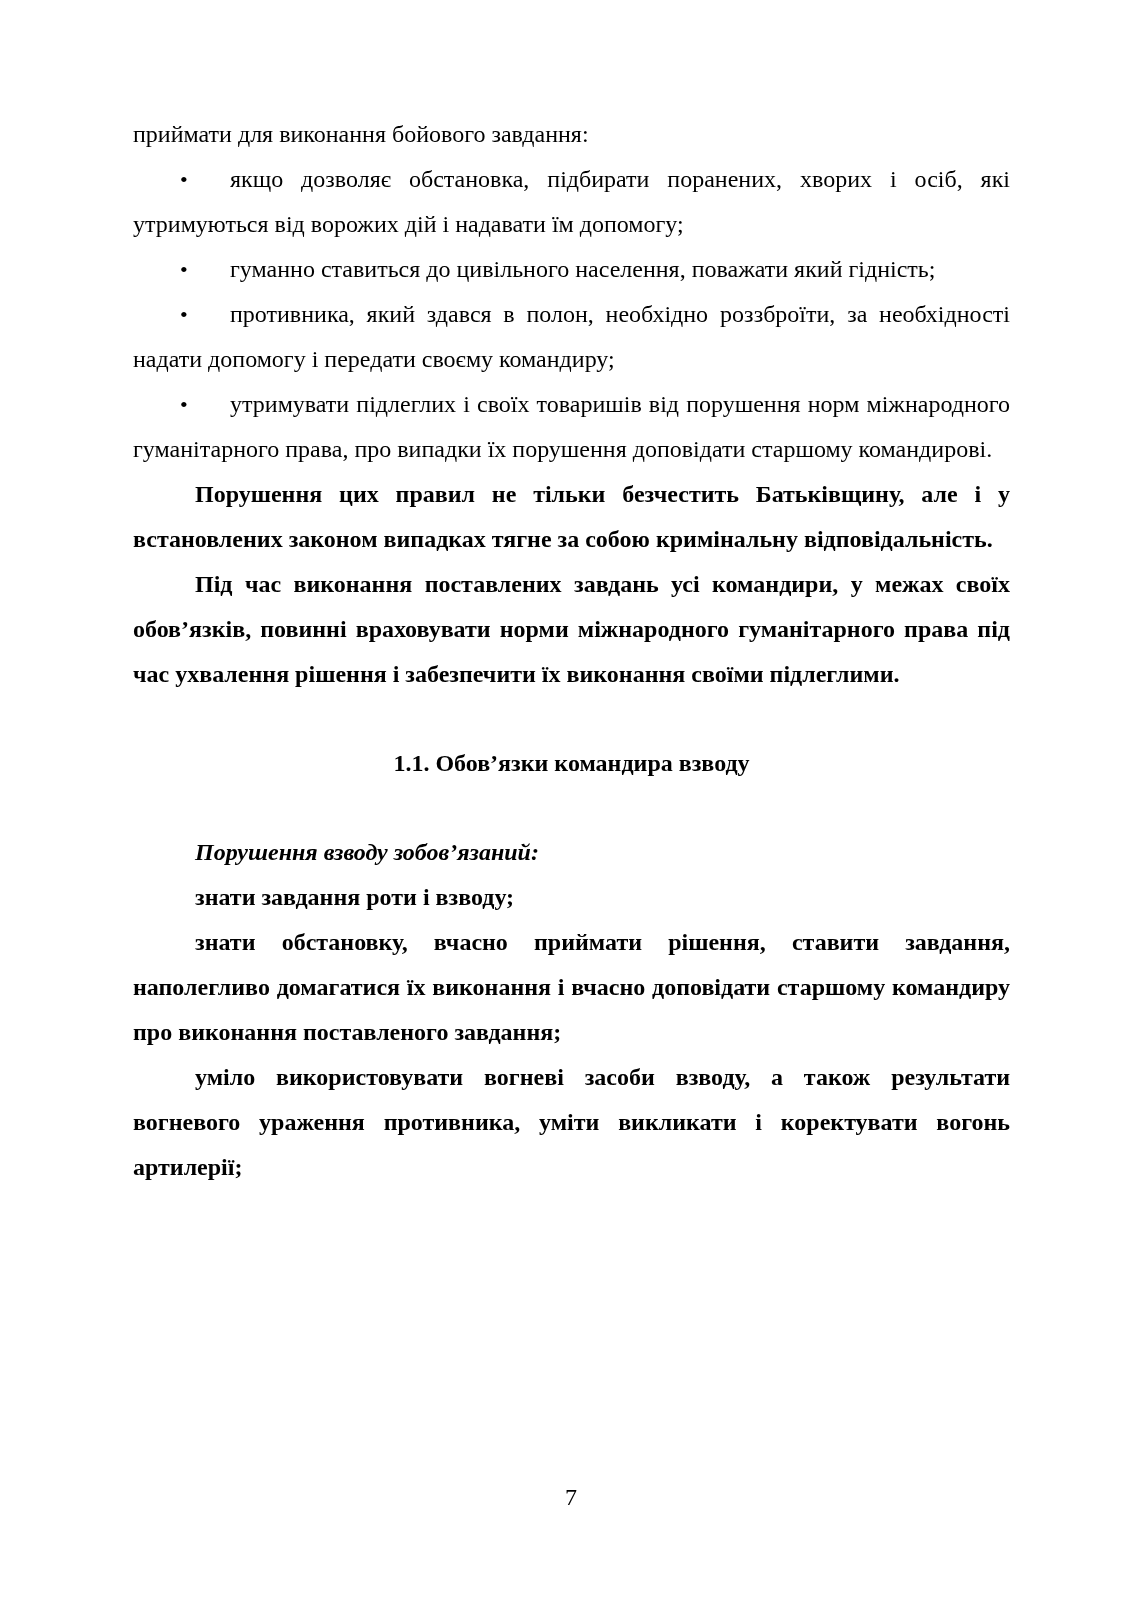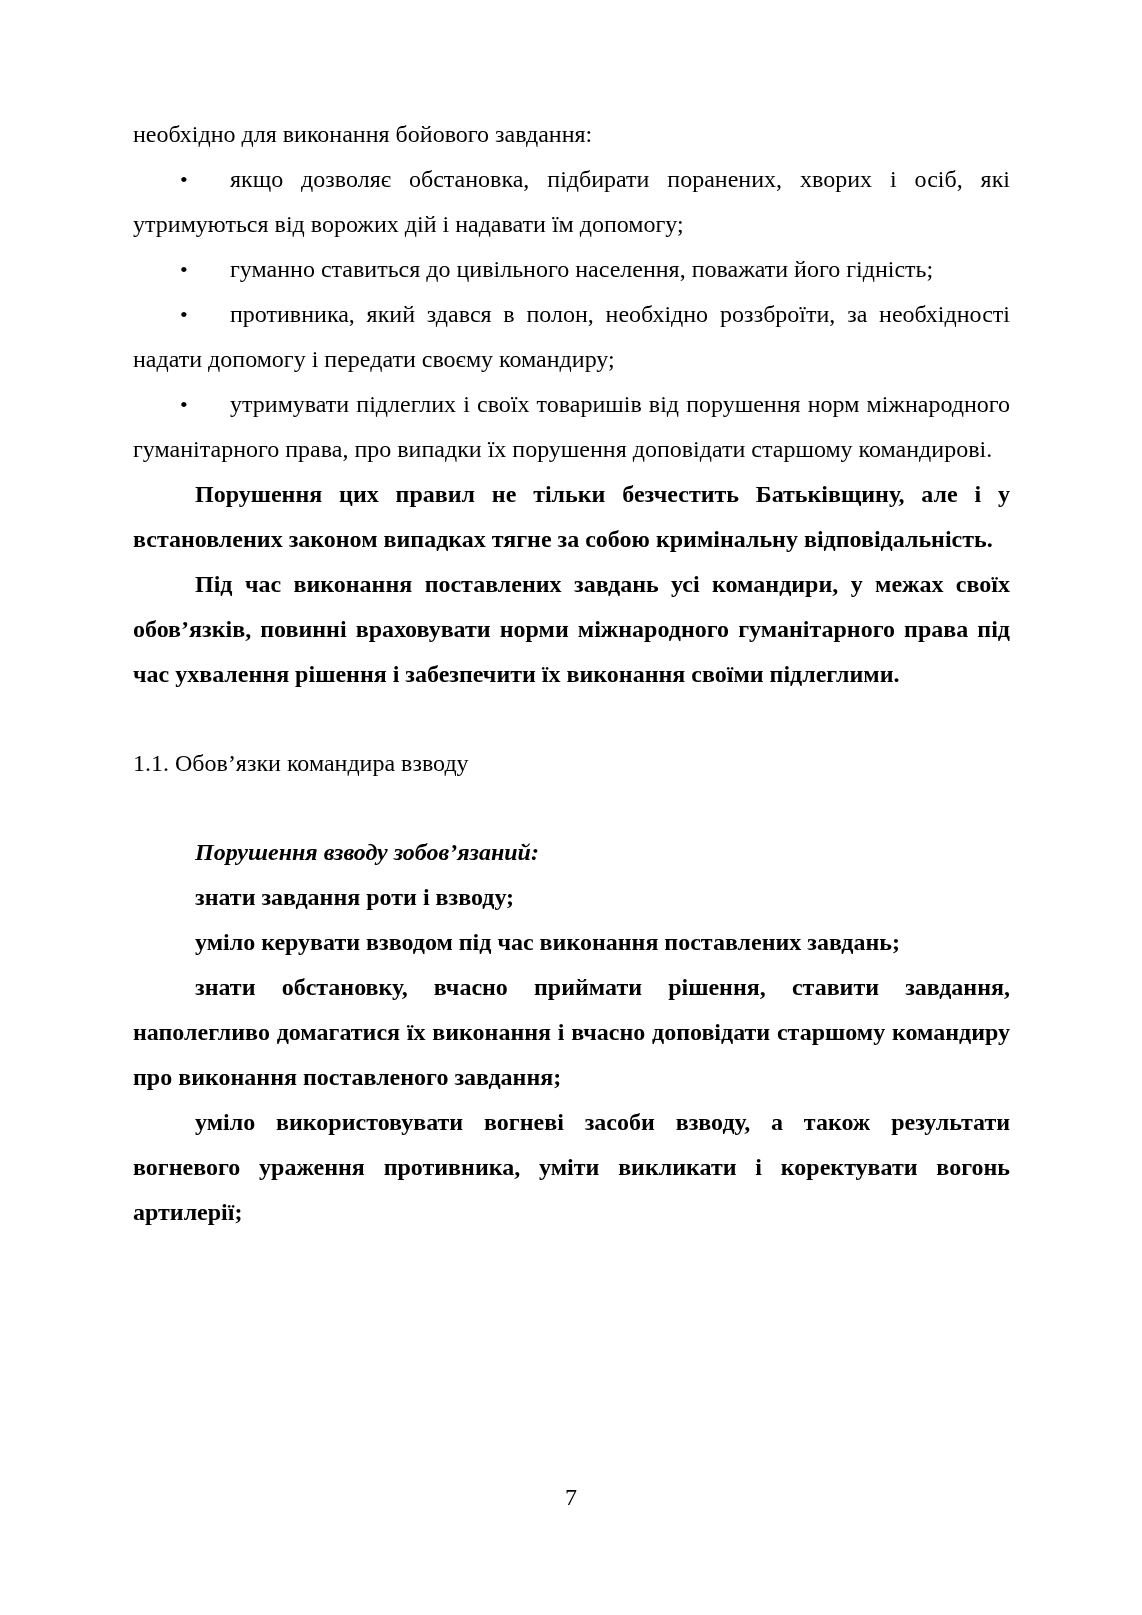--- a/index.html
+++ b/index.html
@@ -42,22 +42,22 @@
   }
   .para-indent {
     text-indent: 62px;
     font-weight: bold;
   }
   .para-bold {
     font-weight: bold;
     text-indent: 62px;
   }
   .para-heading {
-    font-weight: normal;
-    text-align: left;
+    font-weight: bold;
+    text-align: center;
     text-indent: 0;
     margin: 44px 0 44px 0;
   }
   .para-bold-italic {
     font-weight: bold;
     font-style: italic;
     text-indent: 62px;
   }
   .page-number {
     position: absolute;
@@ -68,42 +68,41 @@
     font-size: 24px;
     line-height: 28px;
   }
 </style>
 </head>
 <body>
 
 <div class="page">
   <div class="content">
 
-    <p class="para-plain">необхідно для виконання бойового завдання:</p>
+    <p class="para-plain">приймати для виконання бойового завдання:</p>
 
     <p class="para-bullet"><span class="bullet-marker">•</span><span>якщо дозволяє обстановка, підбирати поранених, хворих і осіб, які утримуються від ворожих дій і надавати їм допомогу;</span></p>
 
-    <p class="para-bullet"><span class="bullet-marker">•</span><span>гуманно ставиться до цивільного населення, поважати його гідність;</span></p>
+    <p class="para-bullet"><span class="bullet-marker">•</span><span>гуманно ставиться до цивільного населення, поважати який гідність;</span></p>
 
     <p class="para-bullet"><span class="bullet-marker">•</span><span>противника, який здався в полон, необхідно роззброїти, за необхідності надати допомогу і передати своєму командиру;</span></p>
 
 
     <p class="para-bullet"><span class="bullet-marker">•</span><span>утримувати підлеглих і своїх товаришів від порушення норм міжнародного гуманітарного права, про випадки їх порушення доповідати старшому командирові.</span></p>
 
     <p class="para-bold">Порушення цих правил не тільки безчестить Батьківщину, але і у встановлених законом випадках тягне за собою кримінальну відповідальність.</p>
 
     <p class="para-indent">Під час виконання поставлених завдань усі командири, у межах своїх обов’язків, повинні враховувати норми міжнародного гуманітарного права під час ухвалення рішення і забезпечити їх виконання своїми підлеглими.</p>
 
     <p class="para-heading">1.1. Обов’язки командира взводу</p>
 
     <p class="para-bold-italic">Порушення взводу зобов’язаний:</p>
 
     <p class="para-indent">знати завдання роти і взводу;</p>
 
-    <p class="para-indent">уміло керувати взводом під час виконання поставлених завдань;</p>
 
     <p class="para-indent">знати обстановку, вчасно приймати рішення, ставити завдання, наполегливо домагатися їх виконання і вчасно доповідати старшому командиру про виконання поставленого завдання;</p>
 
     <p class="para-indent">уміло використовувати вогневі засоби взводу, а також результати вогневого ураження противника, уміти викликати і коректувати вогонь артилерії;</p>
 
   </div>
 
   <div class="page-number">7</div>
 </div>
 

